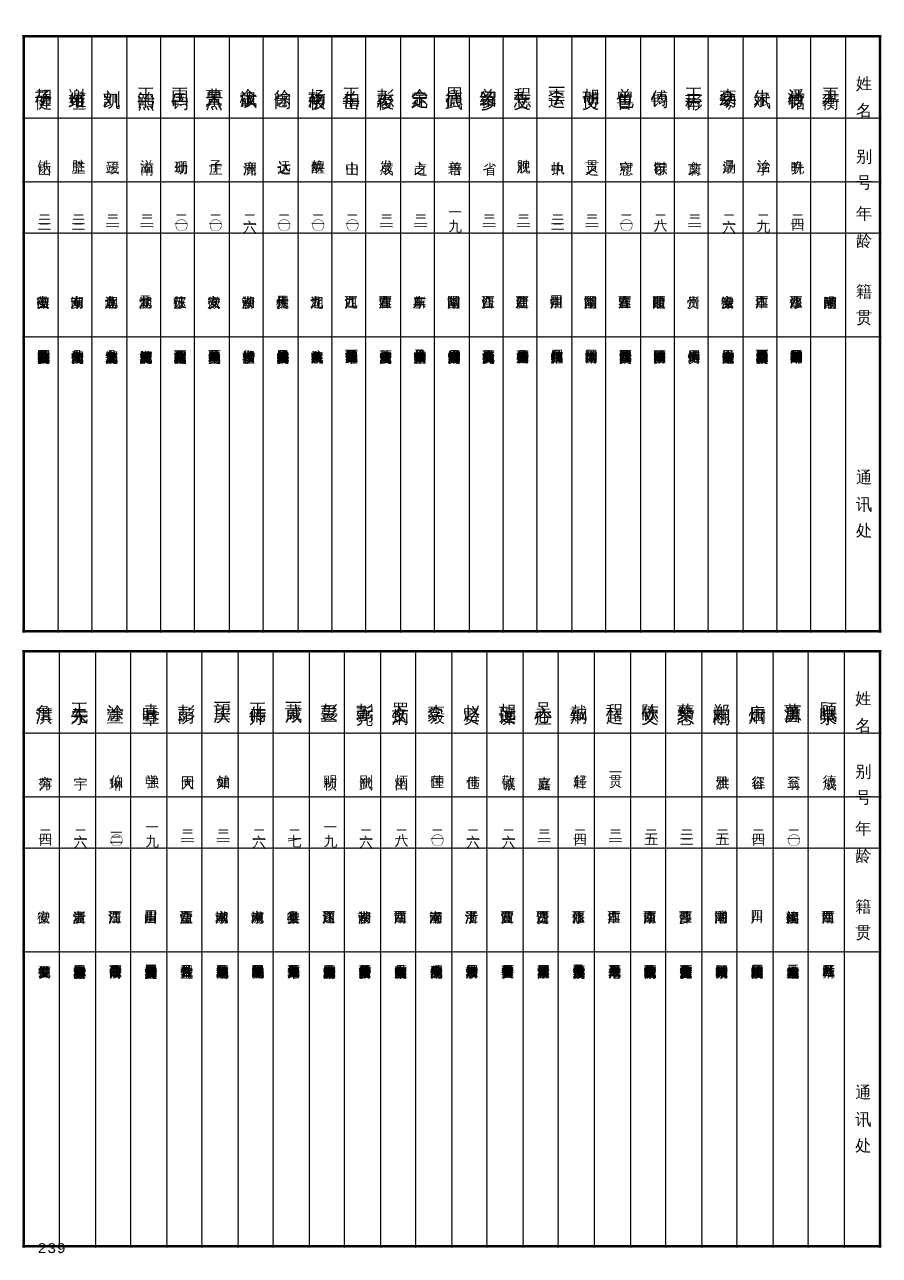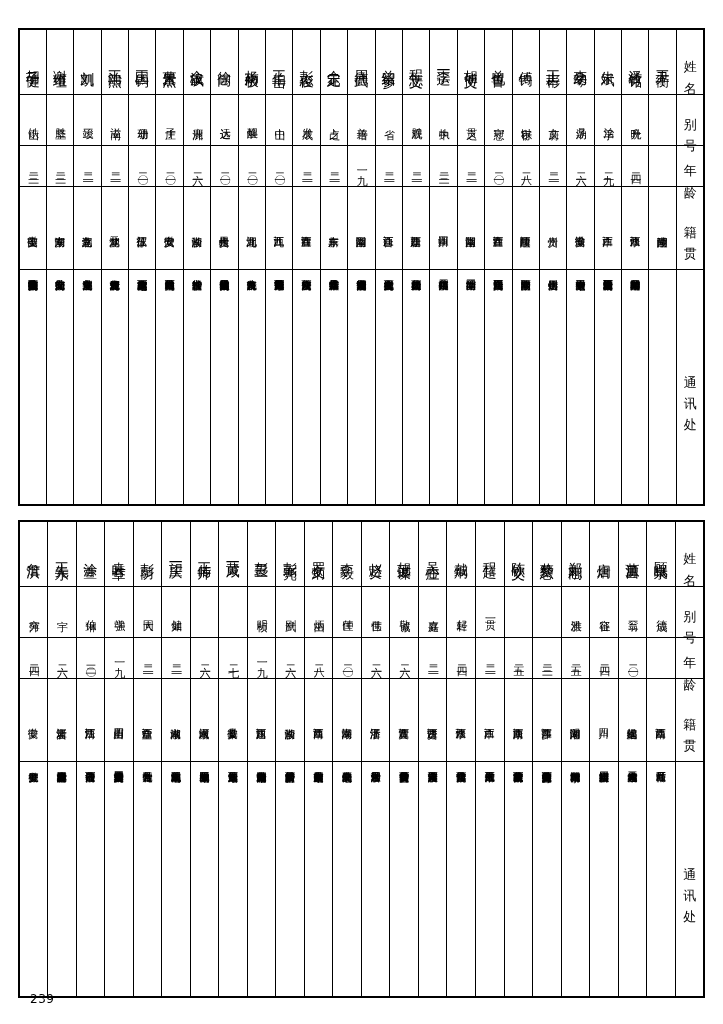--- a/index.html
+++ b/index.html
@@ -14,20 +14,21 @@
     color: #000;
     position: relative;
     overflow: hidden;
   }
   .page {
     position: relative;
     width: 723px;
     height: 1024px;
     box-sizing: border-box;
     padding: 28px 18px 0 18px;
+    font-family: Liberation Mono, monospace;
   }
   .tbl-wrap {
     width: 687px;
     margin: 0 auto;
   }
   table.roster {
     border-collapse: collapse;
     table-layout: fixed;
     width: 687px;
     border: 2px solid #000;

